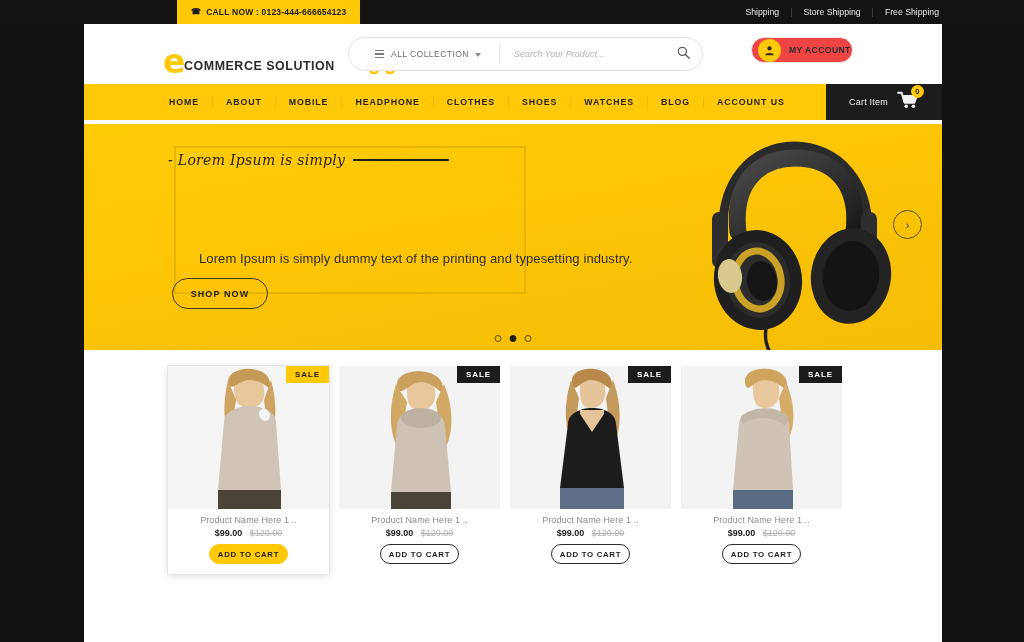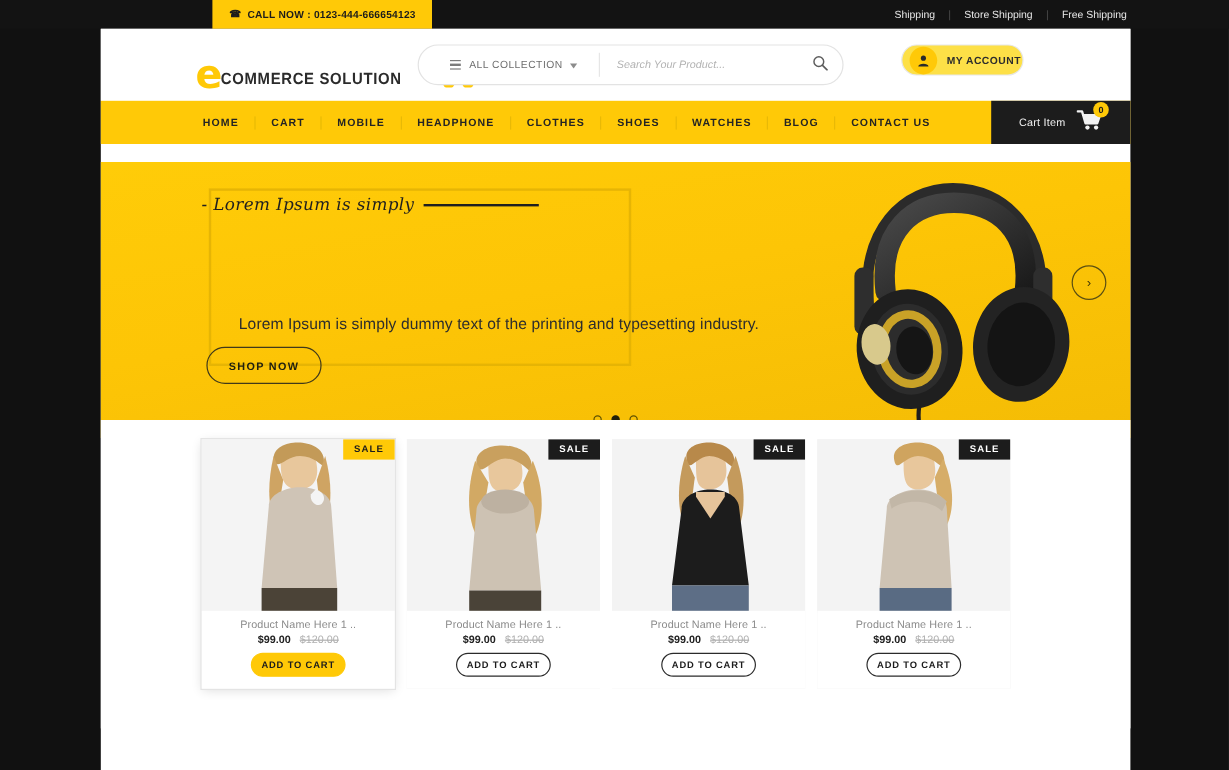--- a/index.html
+++ b/index.html
@@ -111,21 +111,21 @@
   .search-btn {
     width: 38px; height: 100%; background: none; border: none;
     cursor: pointer; display: flex; align-items: center; justify-content: center;
   }
 
   .account {
     position: absolute; left: 667px; top: 13px;
     width: 102px; height: 26px;
     border: 1px solid #e7e7e7; border-radius: 17px;
     display: flex; align-items: center; gap: 8px;
-    padding-left: 6px; background: #fde047;
+    padding-left: 6px; background: #ef4444;
   }
   .avatar {
     width: 23px; height: 23px; border-radius: 50%;
     background: #ffc907;
     display: flex; align-items: center; justify-content: center;
   }
   .acct-label { font-size: 8.6px; font-weight: bold; color: #2d2d2d; letter-spacing: .4px; }
 
   
   .nav {
@@ -157,21 +157,21 @@
   .cart-badge {
     position: absolute; right: -5px; top: -6px;
     width: 13px; height: 13px; border-radius: 50%;
     background: #ffc907; color: #1c1c1c;
     font-size: 7.5px; font-weight: bold;
     display: flex; align-items: center; justify-content: center;
   }
 
   
   .hero {
-    position: absolute; left: 0; top: 135px;
+    position: absolute; left: 0; top: 124px;
     width: 858px; height: 230px;
     background: linear-gradient(170deg,#ffcc08 0%, #fdc506 45%, #f4bc05 100%);
     overflow: hidden;
   }
   .hero-frame {
     position: absolute; left: 90px; top: 22px;
     width: 352px; height: 148px;
     border: 2px solid rgba(226,177,5,.85);
   }
   .hero-script {
@@ -373,35 +373,35 @@
         </svg>
       </span>
       <span class="acct-label">MY ACCOUNT</span>
     </div>
   </div>
 
   <div class="nav">
     <div class="nav-items">
       <a href="#">HOME</a>
       <span class="nav-sep"></span>
-      <a href="#">CART</a>
+      <a href="#">ABOUT</a>
       <span class="nav-sep"></span>
       <a href="#">MOBILE</a>
       <span class="nav-sep"></span>
       <a href="#">HEADPHONE</a>
       <span class="nav-sep"></span>
       <a href="#">CLOTHES</a>
       <span class="nav-sep"></span>
       <a href="#">SHOES</a>
       <span class="nav-sep"></span>
       <a href="#">WATCHES</a>
       <span class="nav-sep"></span>
       <a href="#">BLOG</a>
       <span class="nav-sep"></span>
-      <a href="#">CONTACT US</a>
+      <a href="#">ACCOUNT US</a>
     </div>
     <div class="cart-btn">
       <span class="cart-btn-label">Cart Item</span>
       <span class="cart-wrap">
         <span>
           <svg width="22" height="18" viewBox="0 0 24 20">
             <path d="M1 2 H5 L8.2 13 H19 L22 4.5" fill="none" stroke="#f2f2f2" stroke-width="2.2" stroke-linecap="round" stroke-linejoin="round"></path>
             <path d="M8.2 13 H19 L22 4.5 H6" fill="#f2f2f2"></path>
             <circle cx="10" cy="17" r="2" fill="#f2f2f2"></circle>
             <circle cx="18" cy="17" r="2" fill="#f2f2f2"></circle>

